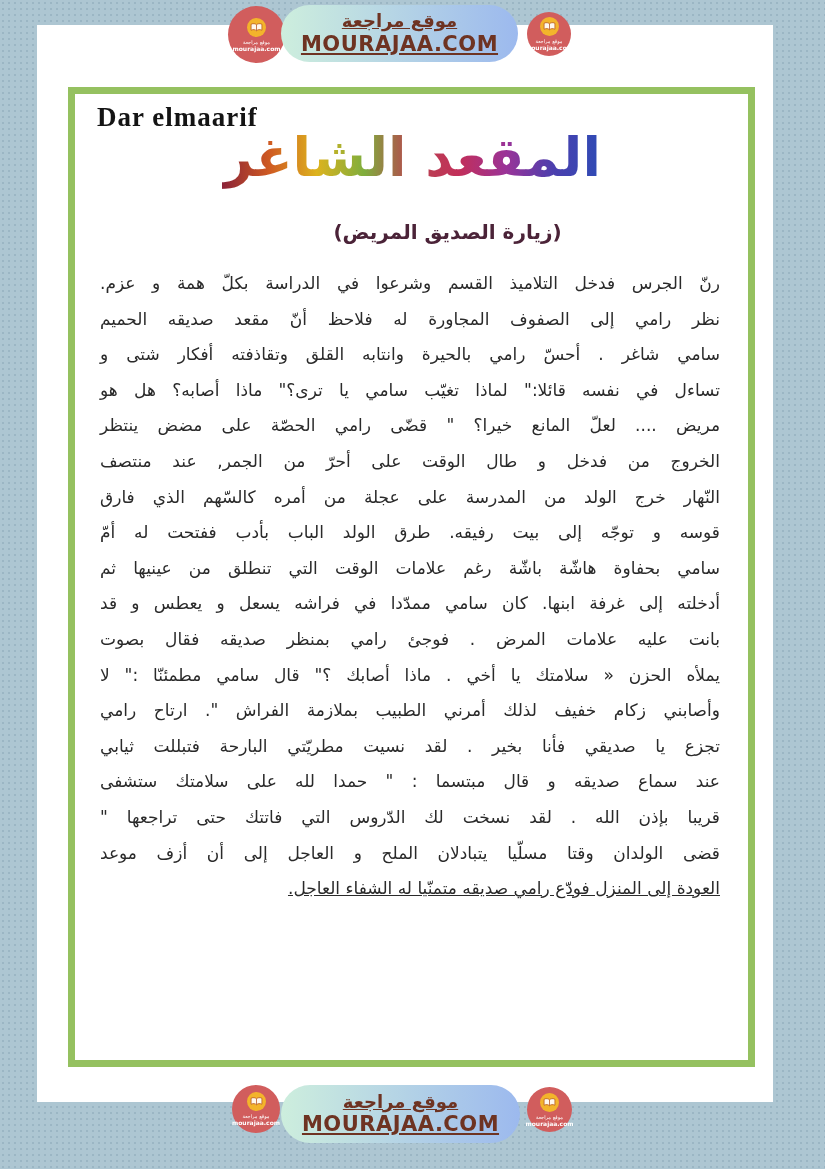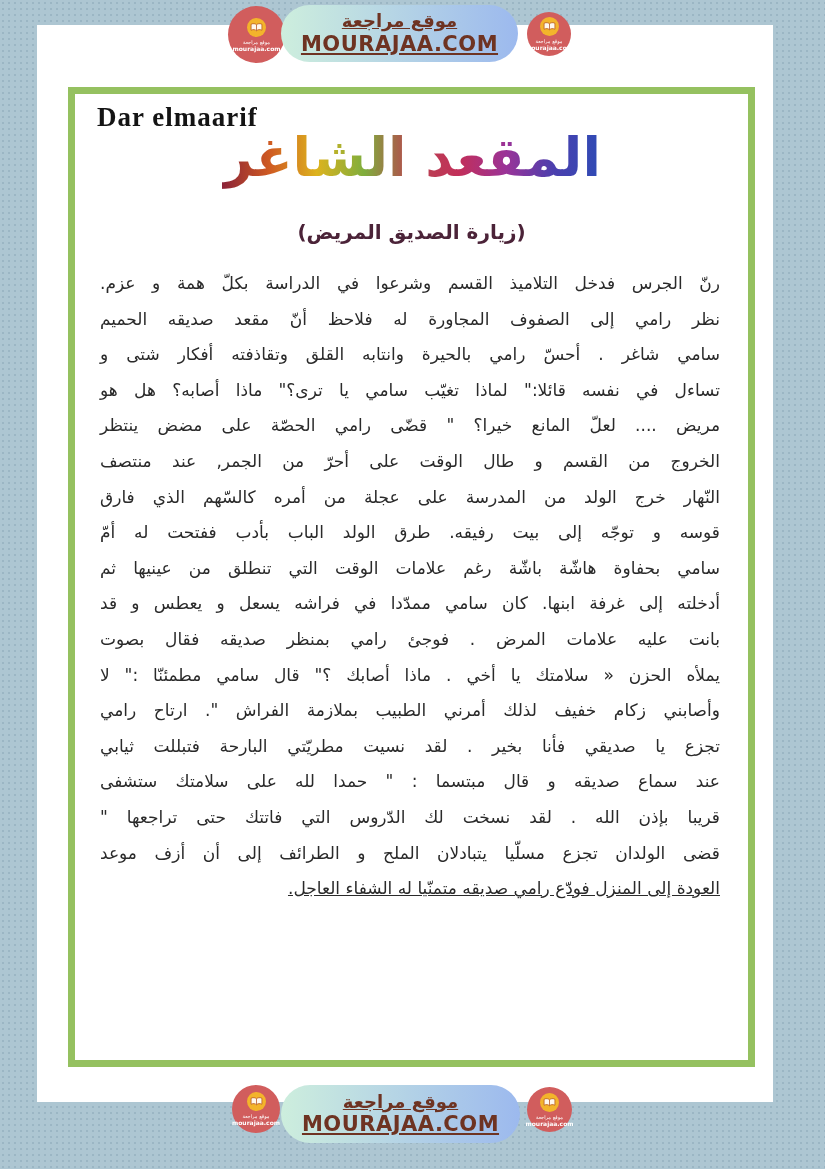--- a/index.html
+++ b/index.html
@@ -68,39 +68,39 @@
 <body>
 
 <div class="canvas">
 
   <div class="page">
     <div class="frame" style="border-color: rgb(149, 193, 96);">
       <div class="publisher">Dar elmaarif</div>
       <div class="title-wrap">
         <h1 class="doc-title" style="background-image: linear-gradient(90deg, rgb(139, 35, 56), rgb(207, 90, 34), rgb(221, 179, 30), rgb(127, 174, 61), rgb(183, 69, 79), rgb(194, 47, 90), rgb(154, 51, 152), rgb(75, 63, 174), rgb(46, 75, 181));">المقعد الشاغر</h1>
       </div>
-      <div class="doc-subtitle" style="color: rgb(75, 35, 56);">(زيارة الصديق المريض)</div>
+      <div class="doc-subtitle" style="color: rgb(75, 35, 56); padding-left: 36px;">(زيارة الصديق المريض)</div>
       <div class="body-text">
           <div class="line">رنّ الجرس فدخل التلاميذ القسم وشرعوا في الدراسة بكلّ همة و عزم.</div>
           <div class="line">نظر رامي إلى الصفوف المجاورة له فلاحظ أنّ مقعد صديقه الحميم</div>
           <div class="line">سامي شاغر . أحسّ رامي بالحيرة وانتابه القلق وتقاذفته أفكار شتى و</div>
           <div class="line">تساءل في نفسه قائلا:" لماذا تغيّب سامي يا ترى؟" ماذا أصابه؟ هل هو</div>
           <div class="line">مريض .... لعلّ المانع خيرا؟ " قضّى رامي الحصّة على مضض ينتظر</div>
-          <div class="line">الخروج من القسم و طال الوقت على أحرّ من الجمر, عند منتصف</div>
+          <div class="line">الخروج من فدخل و طال الوقت على أحرّ من الجمر, عند منتصف</div>
           <div class="line">النّهار خرج الولد من المدرسة على عجلة من أمره كالسّهم الذي فارق</div>
           <div class="line">قوسه و توجّه إلى بيت رفيقه. طرق الولد الباب بأدب ففتحت له أمّ</div>
           <div class="line">سامي بحفاوة هاشّة باشّة رغم علامات الوقت التي تنطلق من عينيها ثم</div>
           <div class="line">أدخلته إلى غرفة ابنها. كان سامي ممدّدا في فراشه يسعل و يعطس و قد</div>
           <div class="line">بانت عليه علامات المرض . فوجئ رامي بمنظر صديقه فقال بصوت</div>
           <div class="line">يملأه الحزن « سلامتك يا أخي . ماذا أصابك ؟" قال سامي مطمئنّا :" لا</div>
           <div class="line">وأصابني زكام خفيف لذلك أمرني الطبيب بملازمة الفراش ". ارتاح رامي</div>
           <div class="line">تجزع يا صديقي فأنا بخير . لقد نسيت مطريّتي البارحة فتبللت ثيابي</div>
           <div class="line">عند سماع صديقه و قال مبتسما : " حمدا لله على سلامتك ستشفى</div>
           <div class="line">قريبا بإذن الله . لقد نسخت لك الدّروس التي فاتتك حتى تراجعها "</div>
-          <div class="line">قضى الولدان تجزع مسلّيا يتبادلان الملح و الطرائف إلى أن أزف موعد</div>
+          <div class="line">قضى الولدان وقتا مسلّيا يتبادلان الملح و العاجل إلى أن أزف موعد</div>
           <div class="line">العودة إلى المنزل فودّع رامي صديقه متمنّيا له الشفاء العاجل.</div>
         </div>
     </div>
   </div>
 
   <div class="badge badge-h-left" style="background: rgb(209, 93, 93);">
     <span class="icon-circle">
       <svg width="13" height="9" viewBox="0 0 24 16">
           <path d="M2 2 C6 0,10 1,12 3 C14 1,18 0,22 2 V13 C18 11,14 12,12 14 C10 12,6 11,2 13 Z" fill="#fff8ec" stroke="#b5541f" stroke-width="1.4"></path>
           <line x1="12" y1="3" x2="12" y2="14" stroke="#b5541f" stroke-width="1.4"></line>

